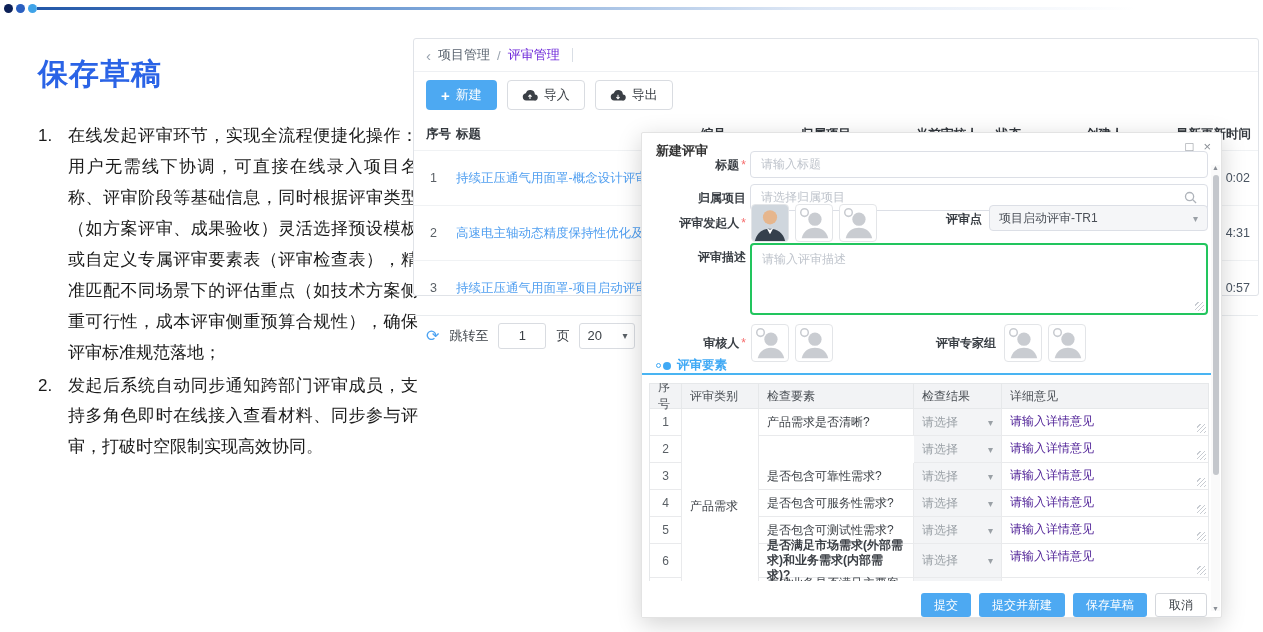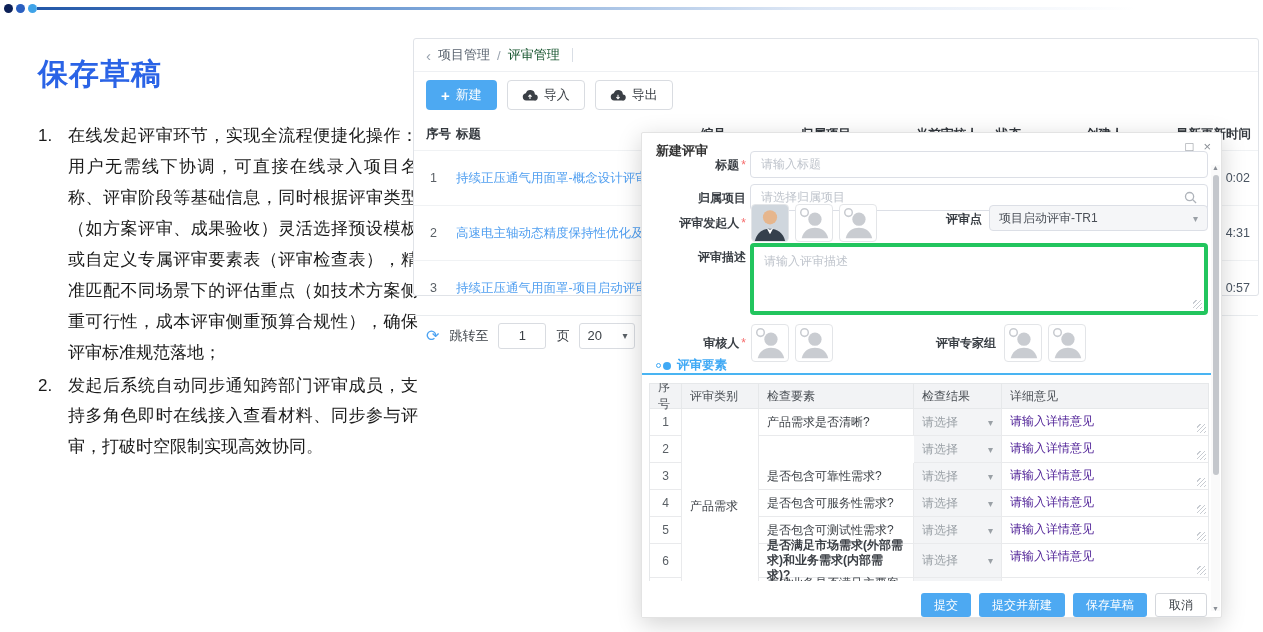--- a/index.html
+++ b/index.html
@@ -22,21 +22,21 @@
   .bullet .txt { flex:1; font-size:17px; color:#1a1a1a; line-height:1.82; text-align:justify; }
 
   
   .app-card { position:absolute; left:413px; top:38px; width:846px; height:258px;
     background:#fff; border:1px solid #e0e3e8; border-radius:3px; }
   .crumb { height:33px; display:flex; align-items:center; padding:0 12px;
     border-bottom:1px solid #eef0f3; font-size:13px; }
   .crumb .back { color:#98a2ae; font-size:15px; margin-right:7px; cursor:pointer; }
   .crumb .parent { color:#5a6470; }
   .crumb .sep { color:#98a2ae; margin:0 7px; }
-  .crumb .current { color:#14532d; }
+  .crumb .current { color:#6d28d9; }
   .crumb .vbar { width:1px; height:14px; background:#d9dee5; margin-left:12px; }
 
   .toolbar { height:46px; display:flex; align-items:center; gap:10px; padding:0 12px; }
   .btn-primary { display:inline-flex; align-items:center; gap:6px; height:30px; padding:0 15px;
     background:#4da9f2; color:#fff; border:none; border-radius:4px; font-size:13px; cursor:pointer; }
   .btn-primary .plus { font-size:15px; font-weight:700; }
   .btn-plain { display:inline-flex; align-items:center; gap:6px; height:30px; padding:0 14px;
     background:#fff; color:#3a3f45; border:1px solid #d9dce1; border-radius:4px; font-size:13px; cursor:pointer; }
 
   .thead { display:flex; align-items:center; height:32px; font-size:12.5px; font-weight:700; color:#33383e; }
@@ -78,21 +78,21 @@
 
   .avatar { position:absolute; width:38px; height:38px; border-radius:4px; overflow:hidden;
     border:1px solid #e3e5e8; background:#fff; cursor:pointer; }
   .avatar svg { display:block; width:100%; height:100%; }
   .avatar-name { position:absolute; font-size:11px; color:#6a7078; }
 
   .dd { position:absolute; height:26px; background:#f5f6f8; border:1px solid #dcdfe6; border-radius:4px;
     display:flex; align-items:center; padding:0 9px; font-size:12px; color:#4a4f57; cursor:pointer; }
   .dd .arr { margin-left:auto; color:#9aa0a6; font-size:10px; }
 
-  .f-textarea { position:absolute; left:108px; width:458px; border:4px solid #22c55e; border-radius:4px;
+  .f-textarea { position:absolute; left:108px; width:458px; border:2px solid #22c55e; border-radius:4px;
     padding:6px 10px; font-size:12px; color:#bfc4cc; background:#fff; }
   .resize-h { position:absolute; right:2px; bottom:2px; width:9px; height:9px;
     background:repeating-linear-gradient(135deg,transparent 0 2px,#c8ccd2 2px 3px); }
 
   .tab-row { position:absolute; left:14px; top:224px; display:flex; align-items:center; gap:6px; }
   .tab-ico { display:flex; align-items:center; gap:2px; }
   .tab-ico .c1 { width:5px; height:5px; border:1.5px solid #3fa9f5; border-radius:50%; }
   .tab-ico .c2 { width:8px; height:8px; background:#3fa9f5; border-radius:50%; }
   .tab-label { font-size:12.5px; color:#3fa9f5; font-weight:700; cursor:pointer; }
   .tab-underline { position:absolute; left:0; top:240px; width:569px; height:2px; background:#49b4f2; }

